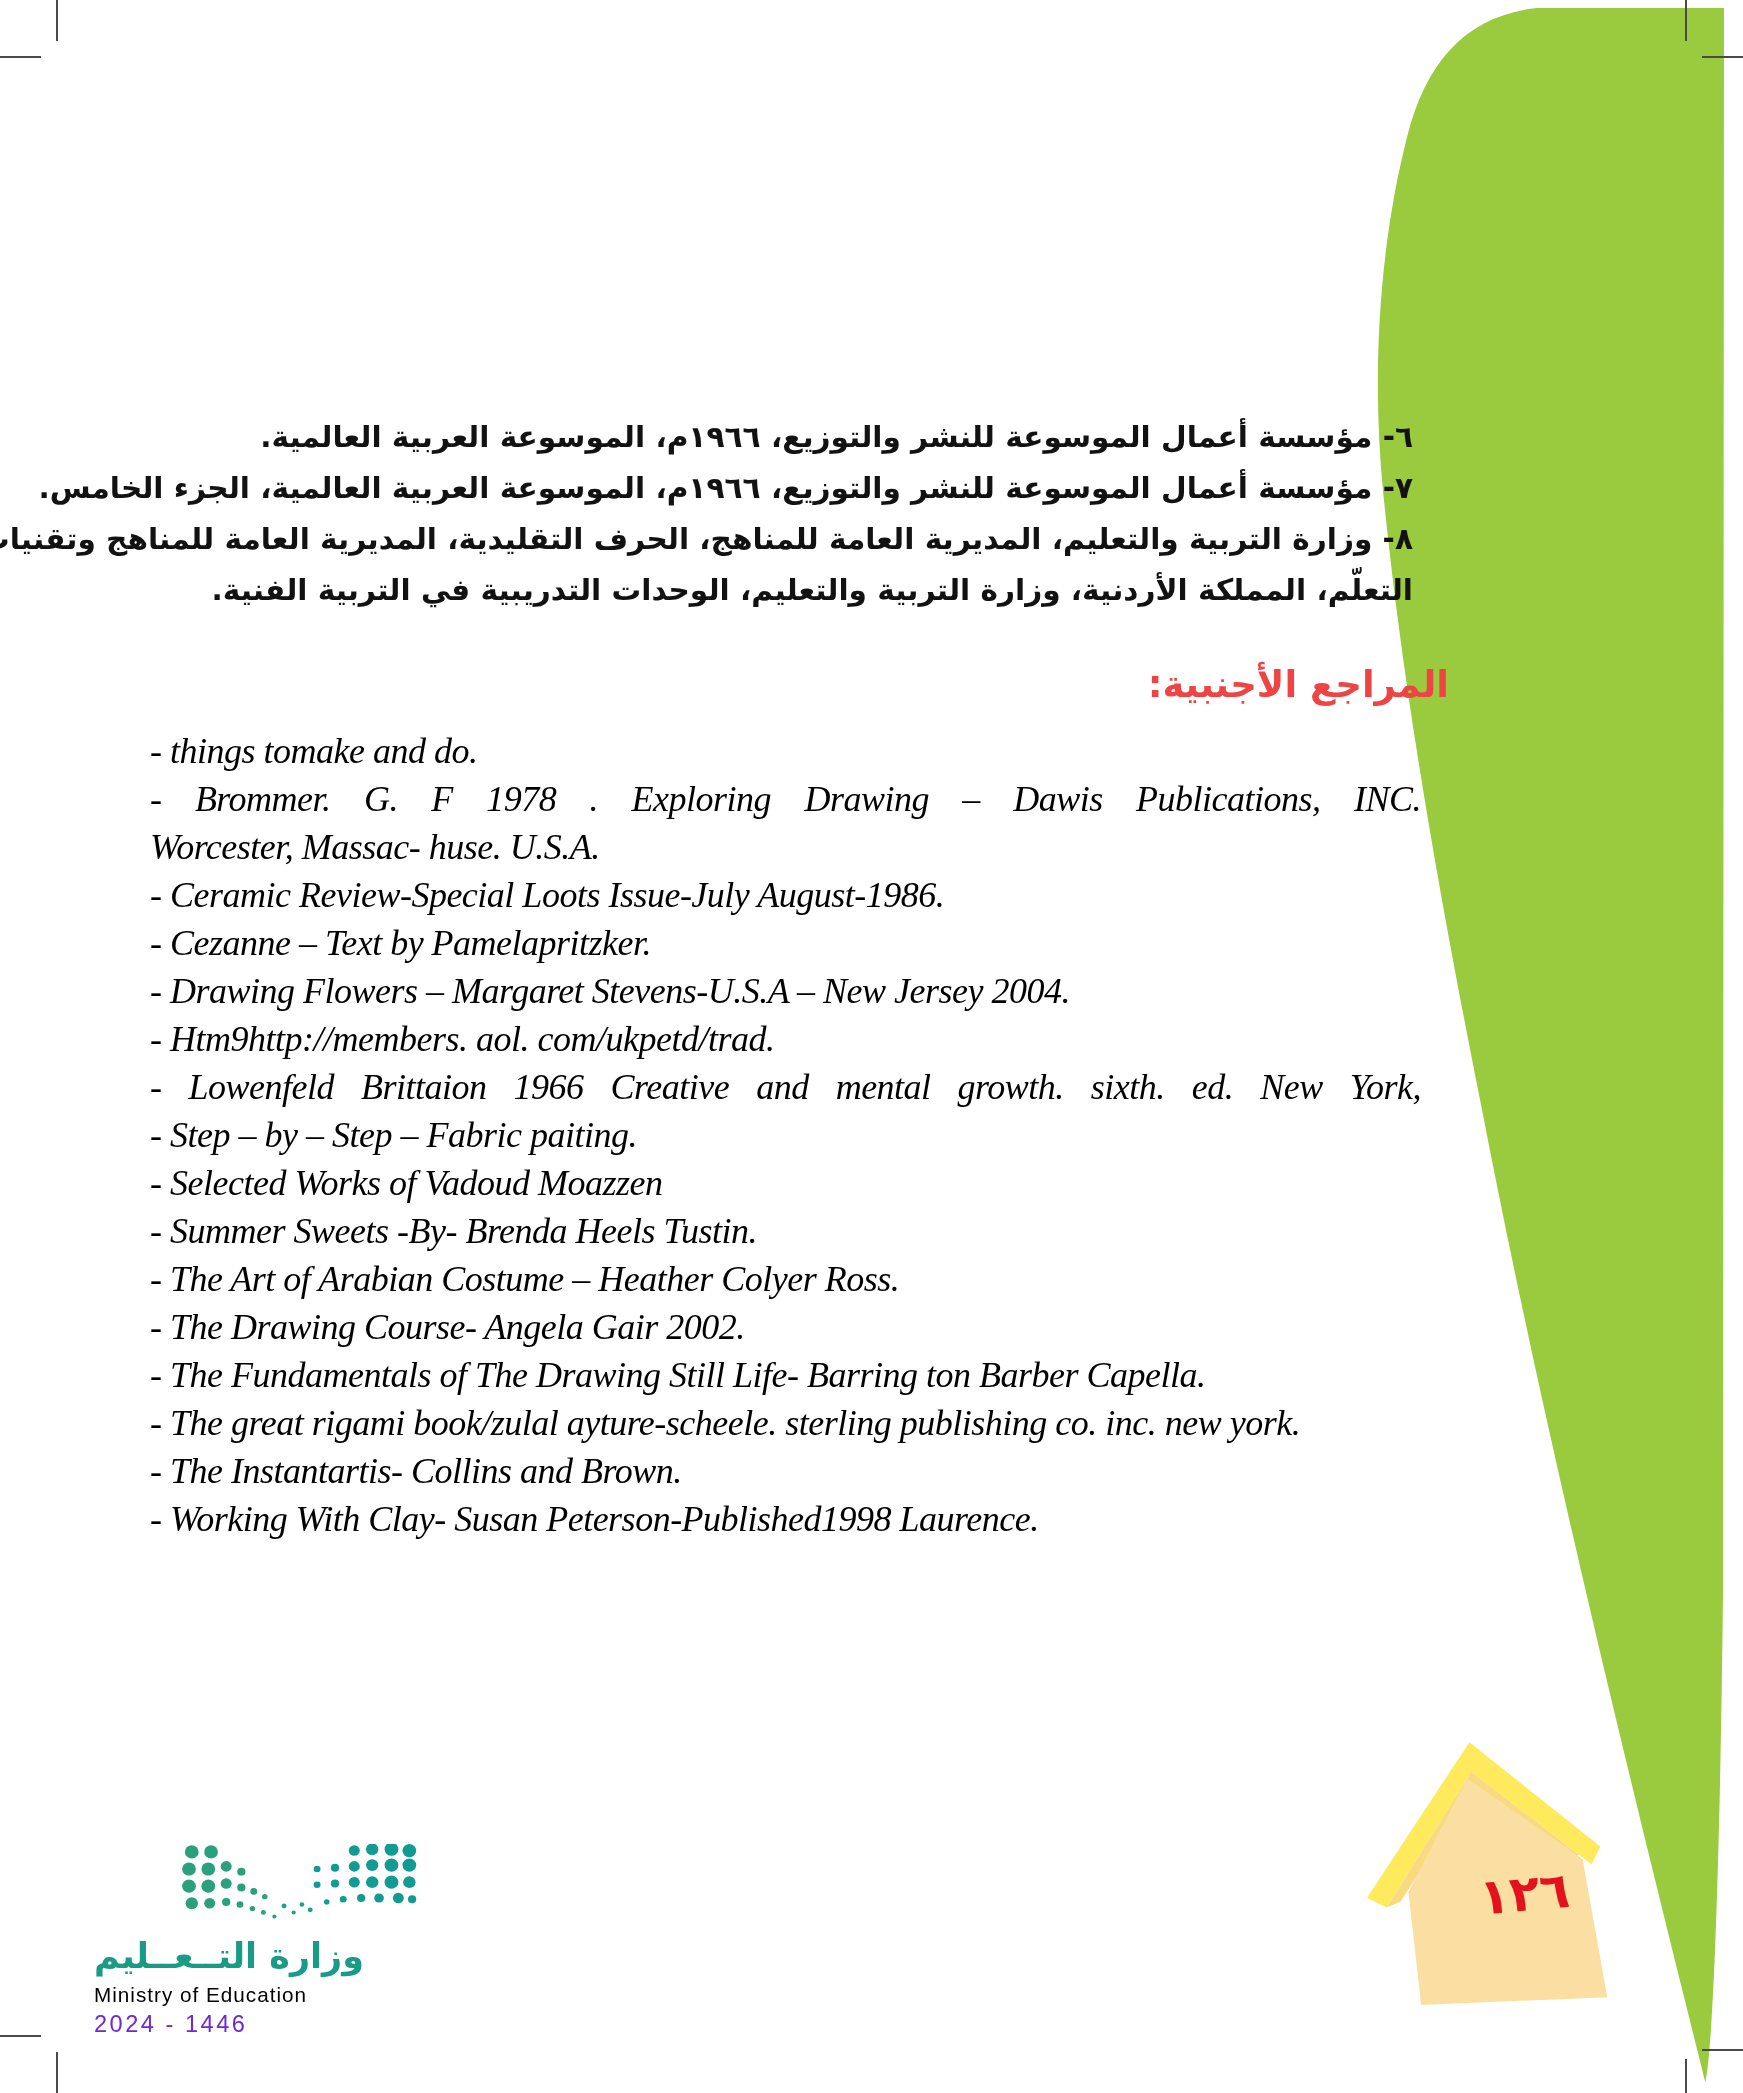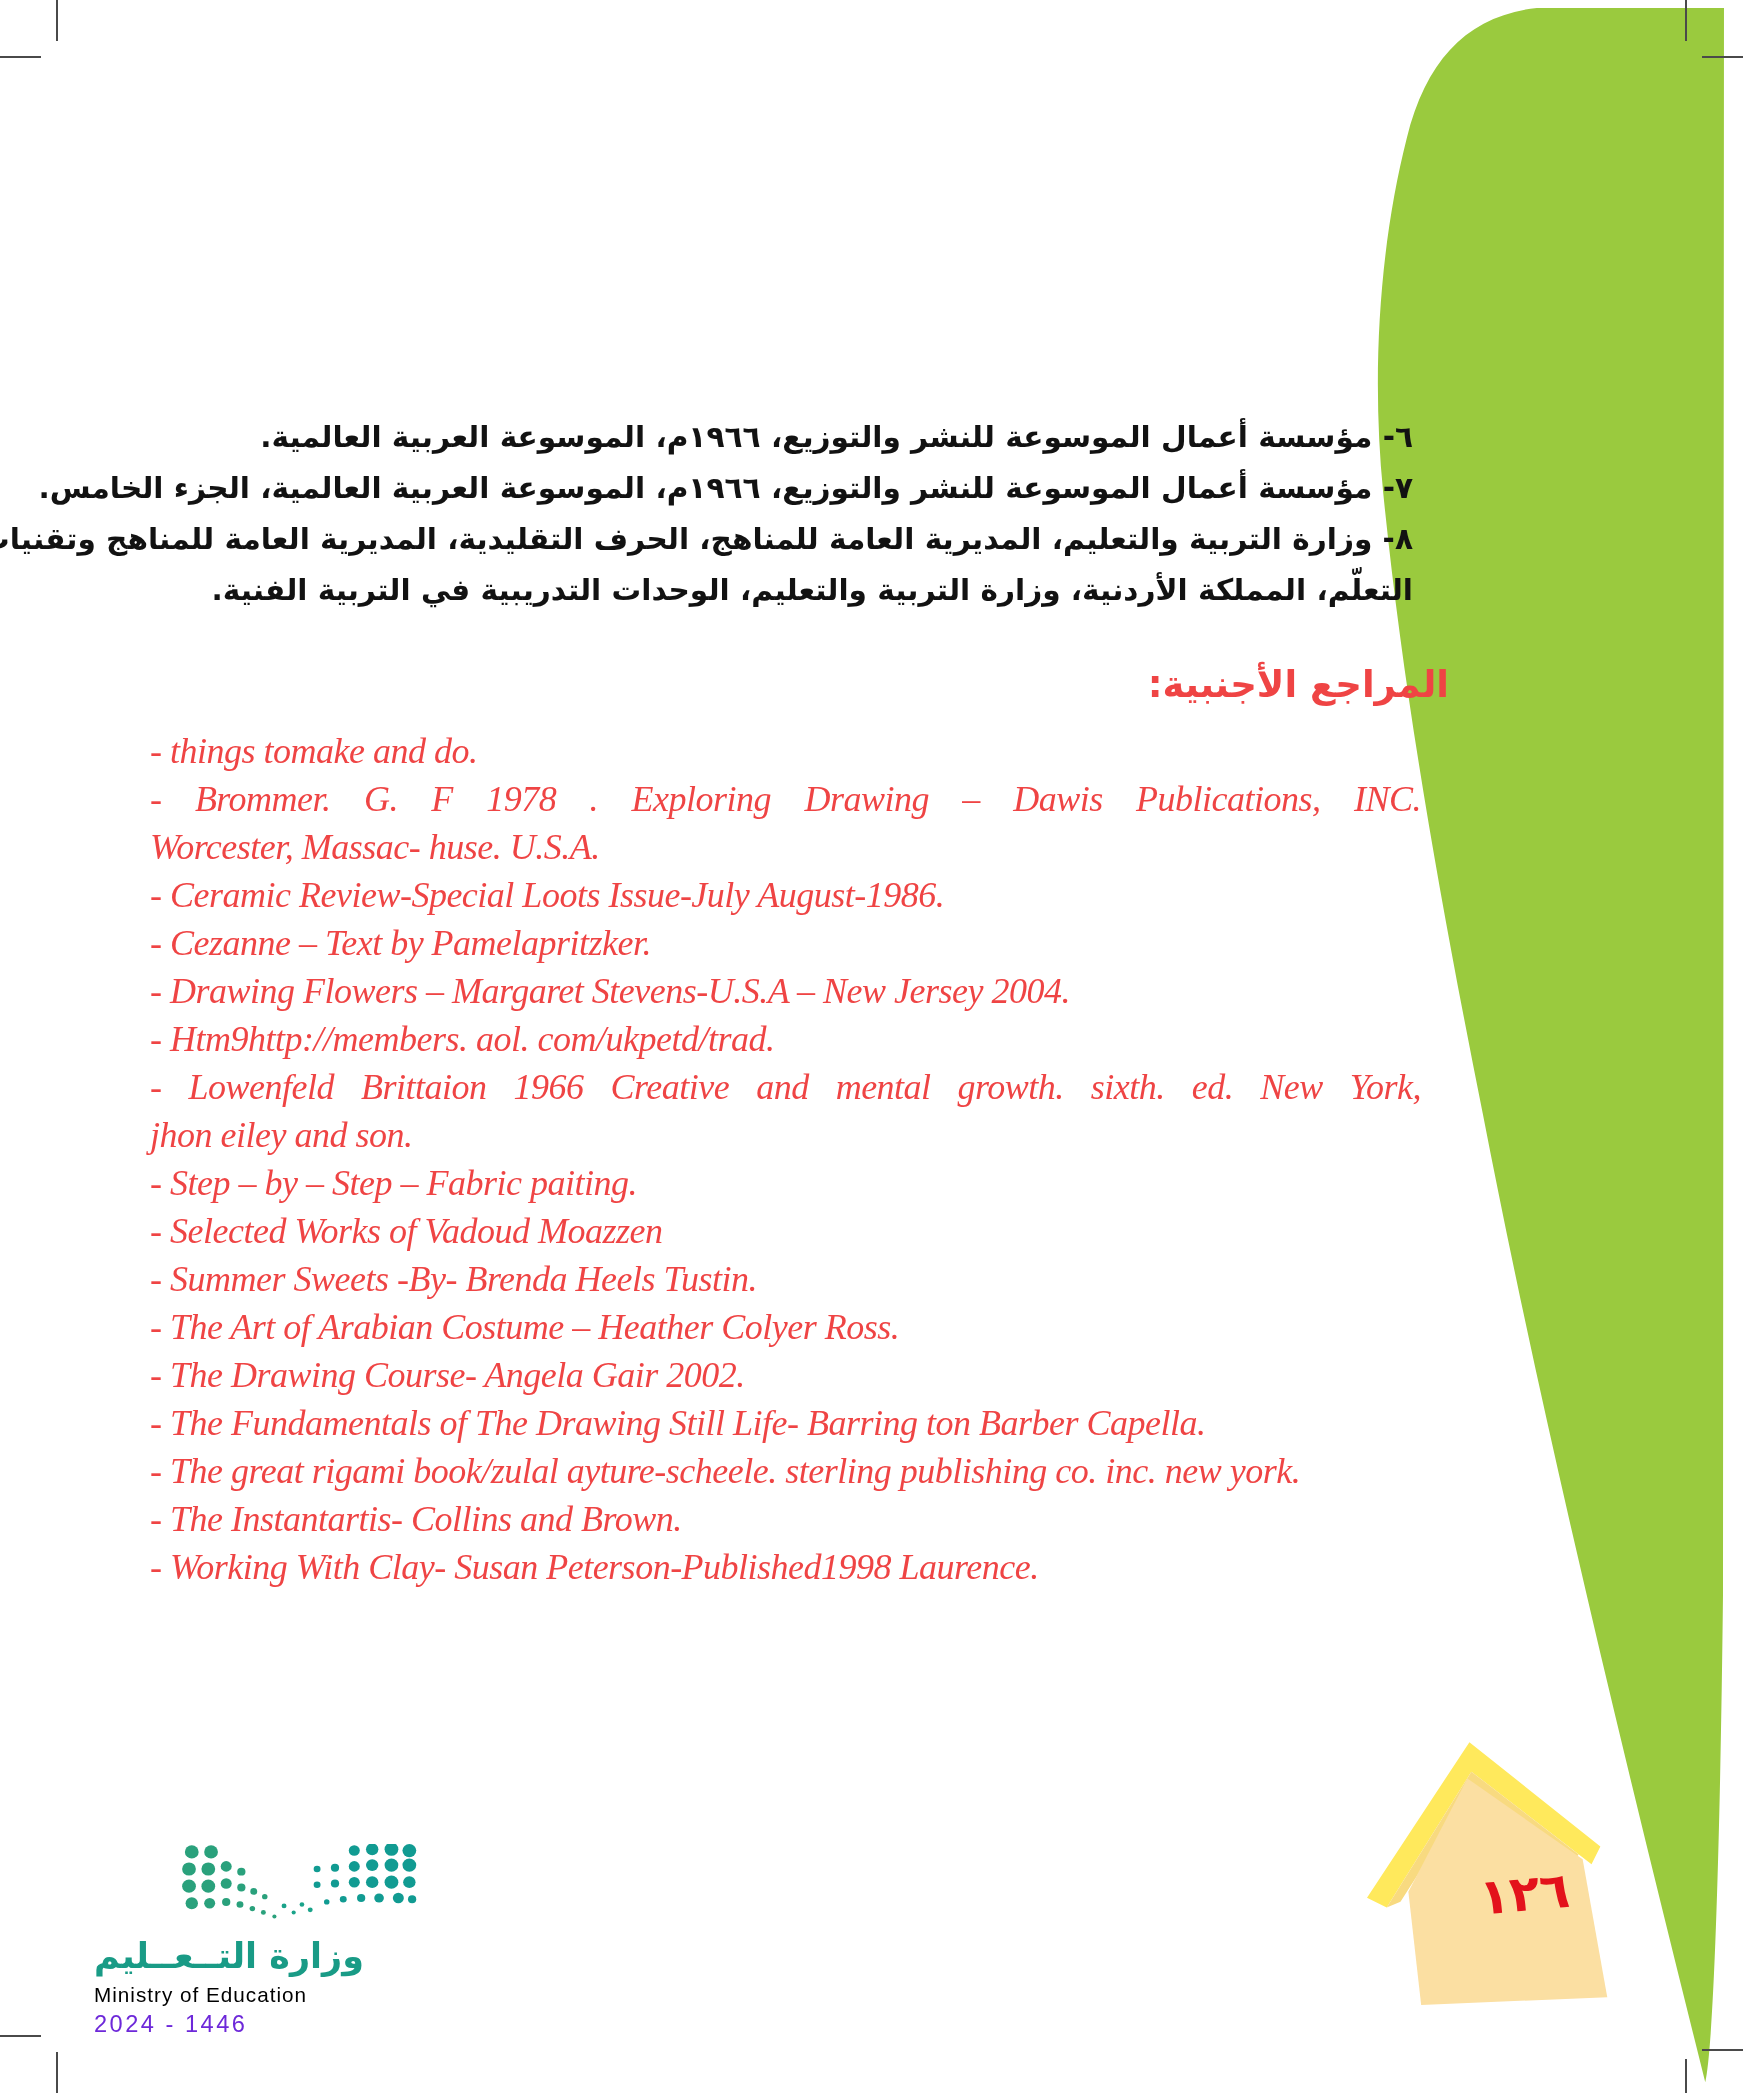--- a/index.html
+++ b/index.html
@@ -26,21 +26,21 @@
   .ar-line{white-space:nowrap;}
   
   .fr-heading{
     position:absolute;top:654px;right:327px;z-index:3;
     direction:rtl;white-space:nowrap;
     font:700 37px/61px "DejaVu Sans",sans-serif;
   }
   
   .en-refs{
     position:absolute;left:150px;top:727px;width:1271px;z-index:3;
-    color:#ef4444;
+    color:#000000;
   }
   .en-line{
     font:italic 400 36px/48px "Liberation Serif",serif;
     letter-spacing:-0.5px;
     white-space:nowrap;
     height:48px;
   }
   .en-line.justified{
     white-space:normal;
     word-spacing:3.9px;
@@ -103,21 +103,20 @@
 
   <div class="en-refs">
     <div class="en-line">- things tomake and do.</div>
     <div class="en-line justified">- Brommer. G. F 1978 . Exploring Drawing – Dawis Publications, INC.</div>
     <div class="en-line">Worcester, Massac- huse. U.S.A.</div>
     <div class="en-line">- Ceramic Review-Special Loots Issue-July August-1986.</div>
     <div class="en-line">- Cezanne – Text by Pamelapritzker.</div>
     <div class="en-line">- Drawing Flowers – Margaret Stevens-U.S.A – New Jersey 2004.</div>
     <div class="en-line">- Htm9http://members. aol. com/ukpetd/trad.</div>
     <div class="en-line justified">- Lowenfeld Brittaion 1966 Creative and mental growth. sixth. ed. New York,</div>
-    <div class="en-line">jhon eiley and son.</div>
     <div class="en-line">- Step – by – Step – Fabric paiting.</div>
     <div class="en-line">- Selected Works of Vadoud Moazzen</div>
     <div class="en-line">- Summer Sweets -By- Brenda Heels Tustin.</div>
     <div class="en-line">- The Art of Arabian Costume – Heather Colyer Ross.</div>
     <div class="en-line">- The Drawing Course- Angela Gair 2002.</div>
     <div class="en-line">- The Fundamentals of The Drawing Still Life- Barring ton Barber Capella.</div>
     <div class="en-line">- The great rigami book/zulal ayture-scheele. sterling publishing co. inc. new york.</div>
     <div class="en-line">- The Instantartis- Collins and Brown.</div>
     <div class="en-line">- Working With Clay- Susan Peterson-Published1998 Laurence.</div>
   </div>

